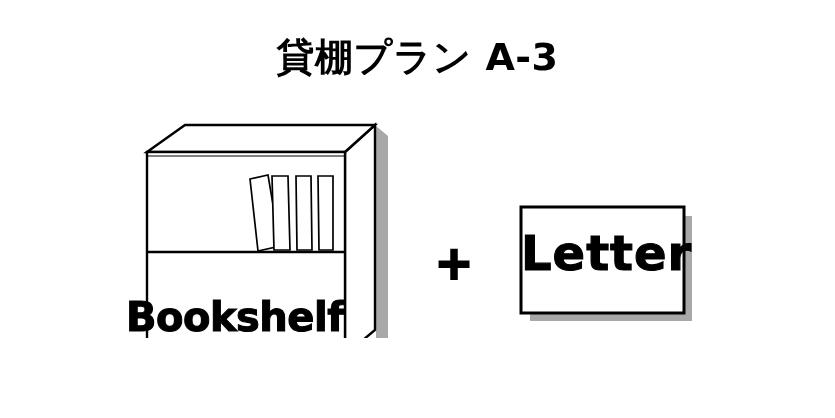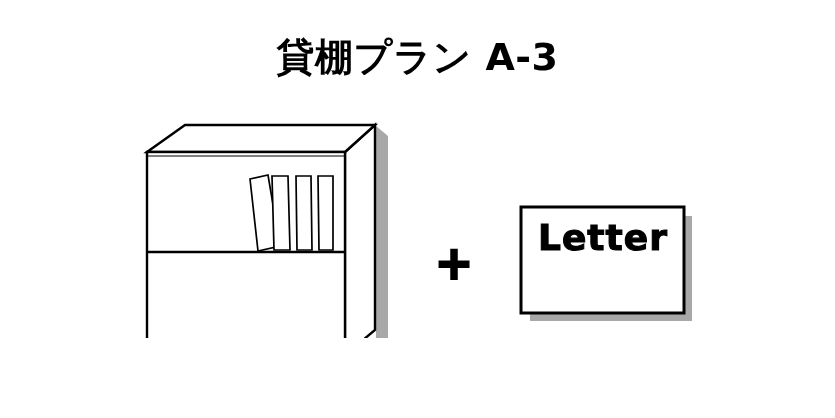--- a/index.html
+++ b/index.html
@@ -56,25 +56,25 @@
     top: 293px;
     font-family: "DejaVu Sans", "Liberation Sans", sans-serif;
     font-size: 40px;
     line-height: 48px;
     letter-spacing: -0.5px;
     -webkit-text-stroke: 1.1px #000000;
   }
 
   #letter-label {
     left: 521px;
-    top: 217px;
+    top: 232px;
     width: 164px;
     text-align: center;
     font-family: "DejaVu Sans", "Liberation Sans", sans-serif;
-    font-size: 36px;
+    font-size: 48px;
     line-height: 42px;
     letter-spacing: 1px;
     -webkit-text-stroke: 1.1px #000000;
   }
 
   #plus-sign {
     left: 433px;
     top: 238px;
     width: 42px;
     text-align: center;
@@ -133,19 +133,20 @@
     <g>
       <rect x="530" y="216" width="162" height="105" fill="#a8a8a8" stroke="none"></rect>
     </g>
 
     <g>
       <rect x="521" y="207" width="163" height="106" fill="#ffffff" stroke="#000000" stroke-width="3"></rect>
     </g>
 
   </svg>
 
+  <div class="label-strong" id="bookshelf-label">Bookshelf</div>
 
   <div class="label-strong" id="plus-sign">+</div>
 
   <div class="label-strong" id="letter-label">Letter</div>
 
 
 </div>
 
 </body></html>

